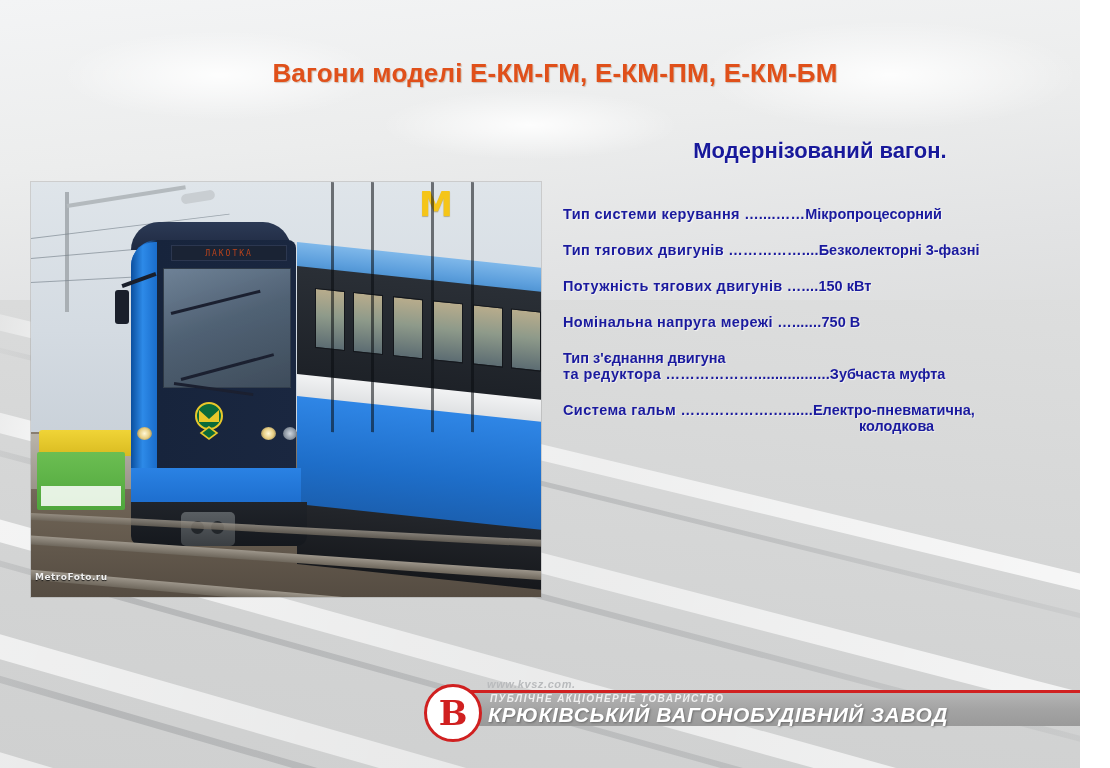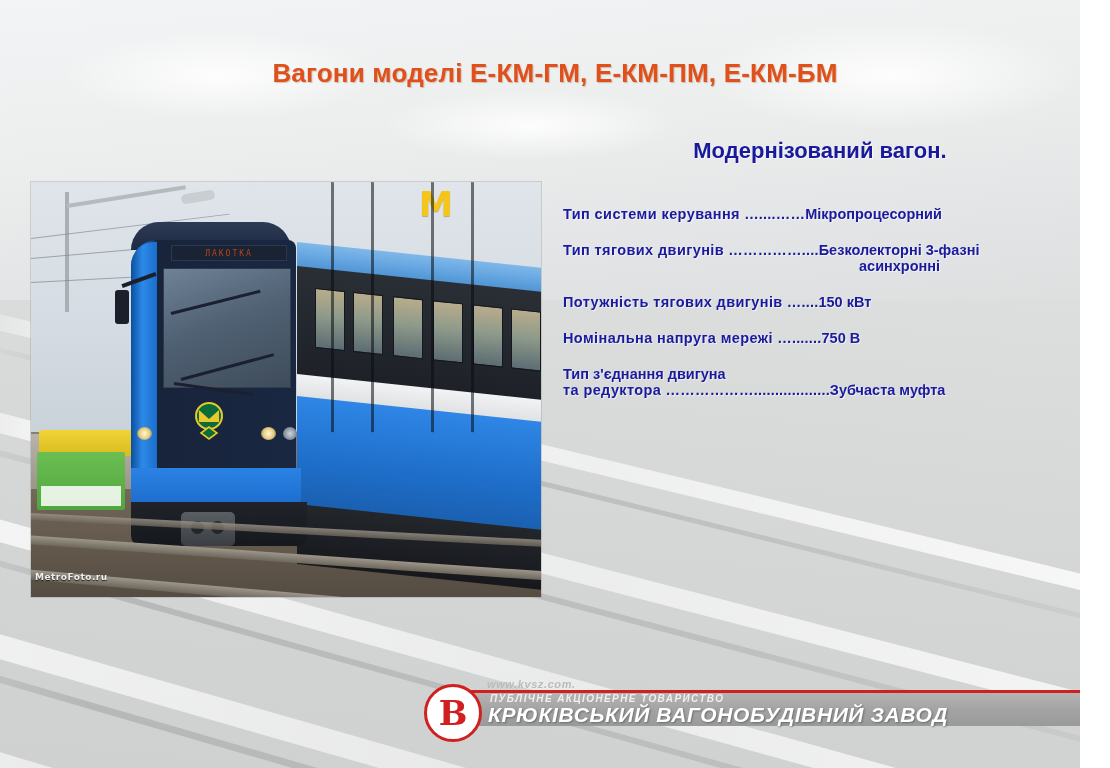--- a/index.html
+++ b/index.html
@@ -377,21 +377,20 @@
     <div class="spec-row">
       <div class="spec-line">
         <span class="sp-label">Тип системи керування</span><span class="sp-dots"> …....……</span><span class="sp-value">Мікропроцесорний</span>
       </div>
     </div>
 
     <div class="spec-row">
       <div class="spec-line">
         <span class="sp-label">Тип тягових двигунів</span><span class="sp-dots"> ……………....</span><span class="sp-value">Безколекторні 3-фазні</span>
       </div>
-      <div class="spec-cont">асинхронні</div>
     </div>
 
     <div class="spec-row">
       <div class="spec-line">
         <span class="sp-label">Потужність  тягових  двигунів</span><span class="sp-dots">  …....</span><span class="sp-value">150 кВт</span>
       </div>
     </div>
 
     <div class="spec-row">
       <div class="spec-line">
@@ -402,20 +401,26 @@
     <div class="spec-row">
       <div class="spec-line">Тип  з'єднання двигуна</div>
       <div class="spec-line">
         <span class="sp-label">та редуктора</span><span class="sp-dots">  ………………..................</span><span class="sp-value">Зубчаста муфта</span>
       </div>
     </div>
 
     <div class="spec-row">
     </div>
 
+    <div class="spec-row">
+      <div class="spec-line">
+        <span class="sp-label">Система  гальм</span><span class="sp-dots">  ……………….…......</span><span class="sp-value">Електро-пневматична,</span>
+      </div>
+      <div class="spec-cont">колодкова</div>
+    </div>
 
 
   </div>
 
   <div class="footer-url">www.kvsz.com.</div>
   <div class="footer-band"></div>
   <div class="footer-sub">ПУБЛІЧНЕ  АКЦІОНЕРНЕ  ТОВАРИСТВО</div>
   <div class="footer-main">КРЮКІВСЬКИЙ  ВАГОНОБУДІВНИЙ  ЗАВОД</div>
   <div class="logo">
     <span class="logo-letter">В</span>

